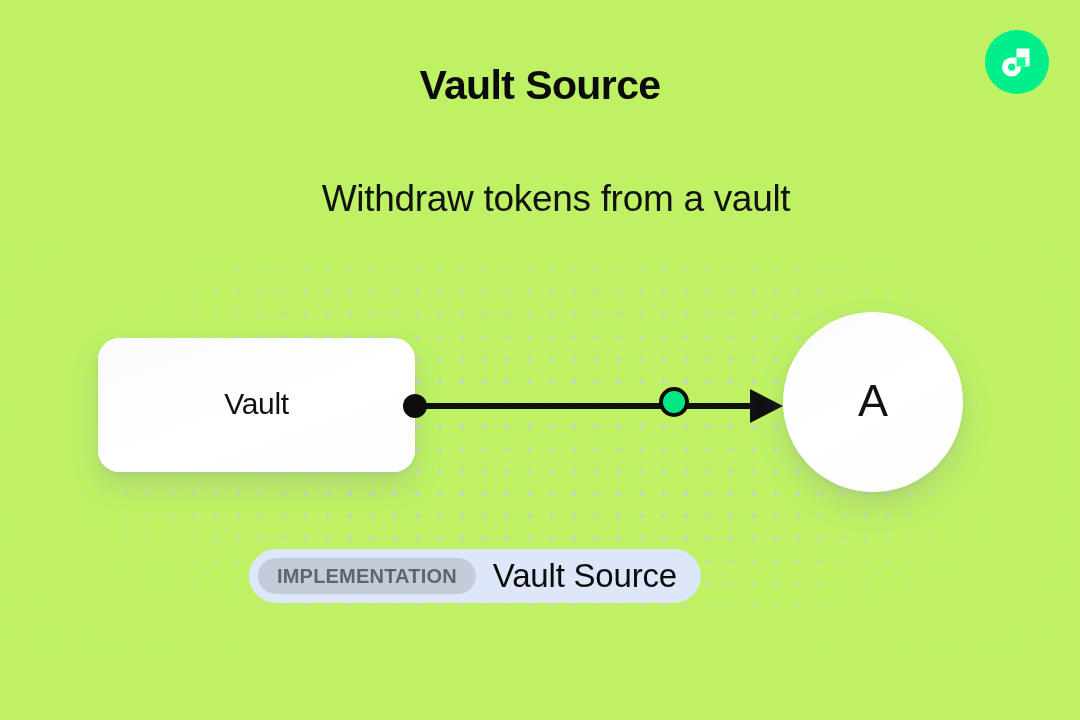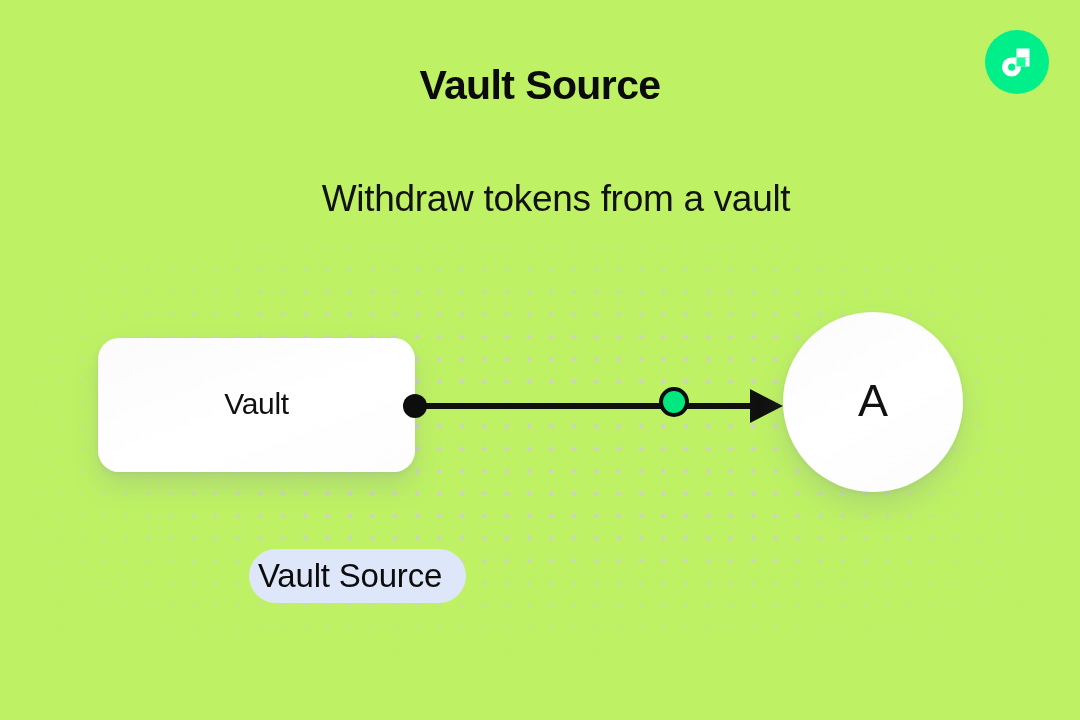--- a/index.html
+++ b/index.html
@@ -229,16 +229,17 @@
     <div class="edge-node-green"></div>
     <div class="edge-arrowhead"></div>
 
     <div class="node-a">
       <span class="node-a-label">A</span>
     </div>
 
   </div>
 
   <div class="impl-bar">
+    <span class="impl-pill">IMPLEMENTATION</span>
     <span class="impl-name">Vault Source</span>
   </div>
 
 </div>
 
 </body></html>

